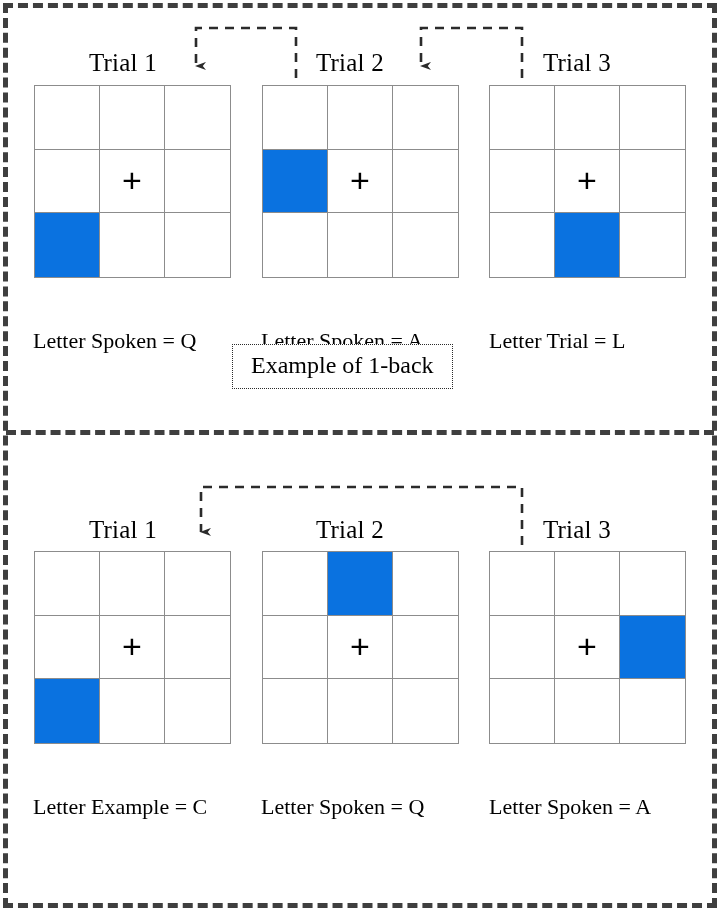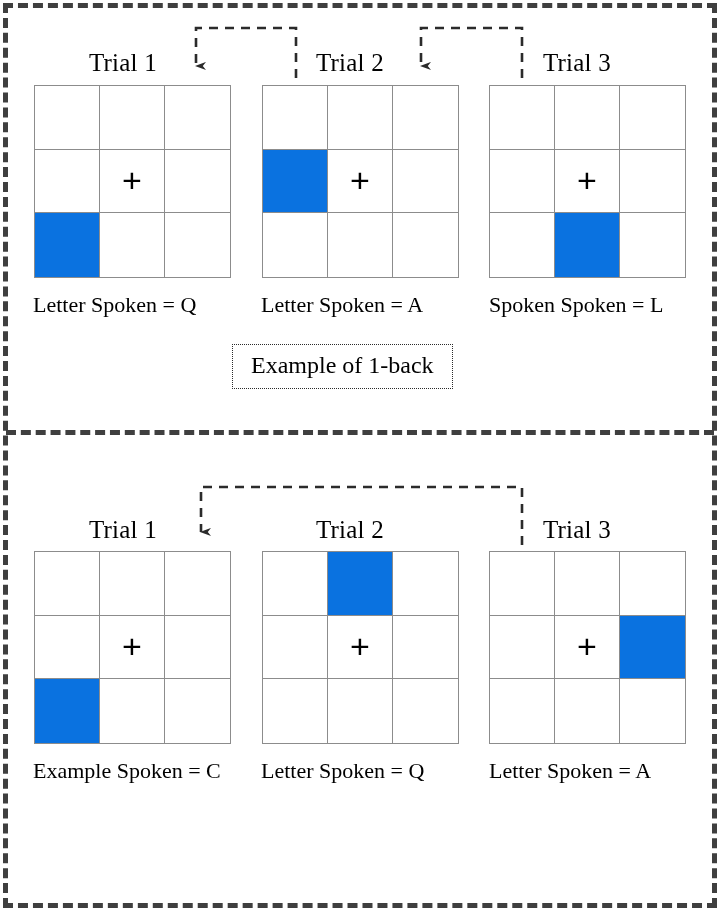--- a/index.html
+++ b/index.html
@@ -95,20 +95,21 @@
     font-weight: 400;
     color: #000000;
   }
 
   
   .letter-spoken {
     position: absolute;
     font-size: 22px;
     line-height: 22px;
     white-space: nowrap;
+    margin-top: 36px;
   }
 
   
   .example-box {
     position: absolute;
     box-sizing: border-box;
     border: 1.6px dotted #2b2b2b;
     padding: 4px 18px 7px 18px;
     font-size: 24px;
     line-height: 32px;
@@ -176,21 +177,21 @@
         <span class="fixation">+</span>
       </div>
       <div class="cell"></div>
       <div class="cell"></div>
       <div class="cell filled"></div>
       <div class="cell"></div>
     </div>
 
     <div class="letter-spoken" style="left:30px; top:294px;">Letter Spoken = Q</div>
     <div class="letter-spoken" style="left:258px; top:294px;">Letter Spoken = A</div>
-    <div class="letter-spoken" style="left:486px; top:294px;">Spoken Spoken = L</div>
+    <div class="letter-spoken" style="left:486px; top:294px;">Letter Trial = L</div>
 
     <div class="example-box" style="left:229px; top:344px;">Example of  1-back</div>
   </div>
 
   <div class="divider"></div>
 
   <div class="panel" id="panel-2back">
 
     <div class="trial-title" style="left:86px; top:85px;">Trial 1</div>
     <div class="trial-title" style="left:313px; top:85px;">Trial 2</div>
@@ -231,21 +232,21 @@
       <div class="cell"></div>
       <div class="cell">
         <span class="fixation">+</span>
       </div>
       <div class="cell filled"></div>
       <div class="cell"></div>
       <div class="cell"></div>
       <div class="cell"></div>
     </div>
 
-    <div class="letter-spoken" style="left:30px; top:328px;">Example Spoken = C</div>
+    <div class="letter-spoken" style="left:30px; top:328px;">Letter Example = C</div>
     <div class="letter-spoken" style="left:258px; top:328px;">Letter Spoken = Q</div>
     <div class="letter-spoken" style="left:486px; top:328px;">Letter Spoken = A</div>
 
   </div>
 
   <svg class="arrow-layer" width="720" height="911" viewBox="0 0 720 911">
     <defs>
       <marker id="ah" markerWidth="9" markerHeight="11" refX="4.5" refY="10" orient="auto" markerUnits="userSpaceOnUse">
         <path d="M0.4,0 L4.5,11 L8.6,0 L4.5,3.2 Z" fill="#2b2b2b"></path>
       </marker>

